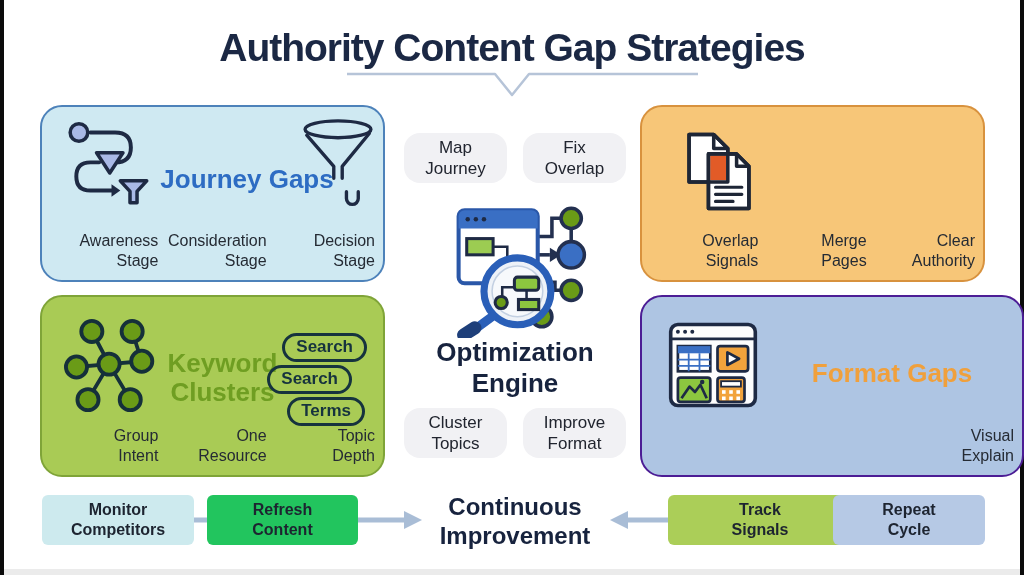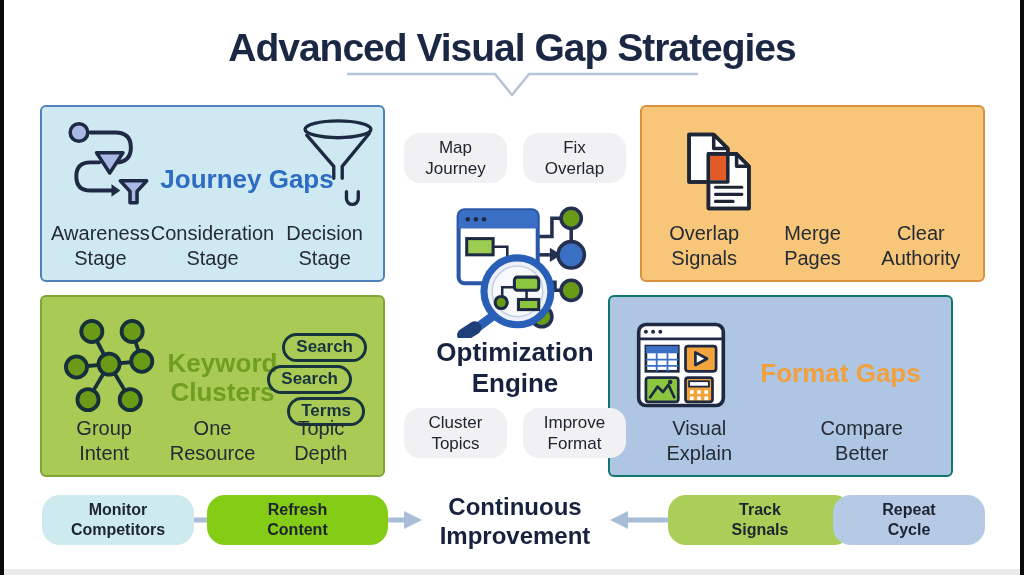--- a/index.html
+++ b/index.html
@@ -9,72 +9,72 @@
 
   .edge-bar { position:absolute; top:0; width:4px; height:575px; background:#0b0b0b; }
   .edge-bar.left { left:0; }
   .edge-bar.right { right:0; }
   .bottom-strip { position:absolute; left:4px; right:4px; bottom:0; height:6px; background:#ebebeb; }
 
   .main-title { position:absolute; left:0; top:26px; width:1024px; text-align:center;
     font-size:39px; font-weight:700; color:#1b2844; letter-spacing:-1px; }
   .title-pointer { position:absolute; left:345px; top:71px; }
 
-  .quad { position:absolute; border-radius:6px; }
+  .quad { position:absolute; border-radius:22px; }
   .quad.journey { left:40px; top:105px; width:345px; height:177px; background:#cfe9f2; border:2px solid #4d82ba; }
   .quad.cannibal { left:640px; top:105px; width:345px; height:177px; background:#f7c678; border:2px solid #d8923e; }
   .quad.keyword { left:40px; top:295px; width:345px; height:182px; background:#a9cb55; border:2px solid #7fa438; }
-  .quad.format { left:608px; top:295px; width:345px; height:182px; background:#aec5e3; border:2px solid #0f766e; }
+  .quad.format { left:640px; top:295px; width:384px; height:182px; background:#aec5e3; border:2px solid #4c1d95; }
 
   .q-title { position:absolute; font-weight:700; font-size:26px; text-align:center; line-height:1.12; white-space:pre-line; }
   .journey .q-title { left:95px; width:220px; top:58px; color:#2d6cc3; z-index:2; }
   .cannibal .q-title { left:118px; right:8px; top:60px; color:#e0602a; }
   .keyword .q-title { left:118px; width:125px; top:52px; color:#6f9e22; }
   .format .q-title { left:128px; right:8px; top:62px; color:#f0a03c; }
 
   .q-labels { position:absolute; left:8px; right:8px; bottom:9px; display:flex; }
-  .q-label { flex:1; text-align:center; font-size:20px; font-weight:500; color:#252b34; line-height:1.25; white-space:pre-line; }
+  .q-label { flex:1; text-align:right; font-size:16px; font-weight:500; color:#252b34; line-height:1.25; white-space:pre-line; }
 
   .q-icon { position:absolute; }
 
   .pill-stack { position:absolute; right:16px; top:36px; display:flex; flex-direction:column; gap:3px; align-items:flex-end; }
   .pill { border:3px solid #16333e; border-radius:999px; padding:0 11px; font-size:17px; font-weight:700;
     color:#16333e; line-height:1.35;margin-left:33px; }
   .pill.p2 { margin-right:15px; }
   .pill.p3 { margin-right:2px; }
 
   .mini-btn { position:absolute; width:103px; height:50px; background:#f1f1f4; border-radius:16px;
     display:flex; align-items:center; justify-content:center; text-align:center;
     font-size:17px; font-weight:500; color:#21252f; line-height:1.25; white-space:pre-line; }
 
   .engine-title { position:absolute; left:400px; width:230px; top:337px; text-align:center;
     font-size:26px; font-weight:700; color:#17233e; line-height:1.18; white-space:pre-line; }
   .engine-icon { position:absolute; left:438px; top:196px; }
 
   .flow-layer { position:absolute; left:0; top:495px; }
-  .flow-box { position:absolute; top:495px; height:50px; border-radius:18px; display:flex; align-items:center;
+  .flow-box { position:absolute; top:495px; height:50px; border-radius:6px; display:flex; align-items:center;
     justify-content:center; text-align:center; font-size:16px; font-weight:700; color:#1d2430;
     line-height:1.25; white-space:pre-line; }
   .flow-box.monitor { left:42px; width:152px; background:#cdeaee; }
-  .flow-box.refresh { left:207px; width:181px; background:#84cc16; }
+  .flow-box.refresh { left:207px; width:151px; background:#22c55e; }
   .flow-box.track { left:668px; width:184px; background:#abce58; }
   .flow-box.repeat { left:833px; width:152px; background:#b6c9e5; }
   .ci-title { position:absolute; left:413px; width:204px; top:493px; text-align:center;
     font-size:24px; font-weight:700; color:#17233e; line-height:1.2; white-space:pre-line; }
 </style>
 </head>
 <body>
 
 <div class="stage">
 
   <div class="edge-bar left"></div>
   <div class="edge-bar right"></div>
   <div class="bottom-strip"></div>
 
-  <div class="main-title">Advanced Visual Gap Strategies</div>
+  <div class="main-title">Authority Content Gap Strategies</div>
 
   <svg class="title-pointer" width="355" height="27">
     <path d="M2,3 H150 L167,24 L184,3 H353" fill="none" stroke="#b6c4d8" stroke-width="2.5" stroke-linejoin="round"></path>
   </svg>
 
   <div class="quad journey">
     <svg class="q-icon" style="left:22px; top:12px;" width="88" height="92" viewBox="0 0 100 100">
       <path d="M30,13 H58 Q76,13 76,30 Q76,47 58,47 H52" fill="none" stroke="#1e2a44" stroke-width="4.5" stroke-linecap="round"></path>
       <path d="M40,47 H30 Q14,47 14,63 Q14,79 30,79 H54" fill="none" stroke="#1e2a44" stroke-width="4.5" stroke-linecap="round"></path>
       <circle cx="17" cy="13" r="10" fill="#a9b9e6" stroke="#1e2a44" stroke-width="4"></circle>
@@ -168,22 +168,20 @@
         <rect x="68" y="78" width="4" height="4" fill="#ffffff"></rect>
         <rect x="76" y="78" width="4" height="4" fill="#ffffff"></rect>
       <rect x="60" y="85" width="4" height="4" fill="#ffffff"></rect>
         <rect x="68" y="85" width="4" height="4" fill="#ffffff"></rect>
         <rect x="76" y="85" width="4" height="4" fill="#ffffff"></rect>
     </svg>
     <div class="q-title">Format Gaps</div>
     <div class="q-labels">
       <div class="q-label">Visual
 Explain</div>
-      <div class="q-label">Compare
-Better</div>
     </div>
   </div>
 
   <div class="mini-btn" style="left:404px; top:133px;">Map
 Journey</div>
   <div class="mini-btn" style="left:523px; top:133px;">Fix
 Overlap</div>
 
   <svg class="engine-icon" width="168" height="142" viewBox="0 0 165 140">
     <path d="M95,40 H112 V22 H120 M131,33 V44 M95,85 H115 V93 H120 M80,110 H95 V119 H91" fill="none" stroke="#233050" stroke-width="3.5"></path>

